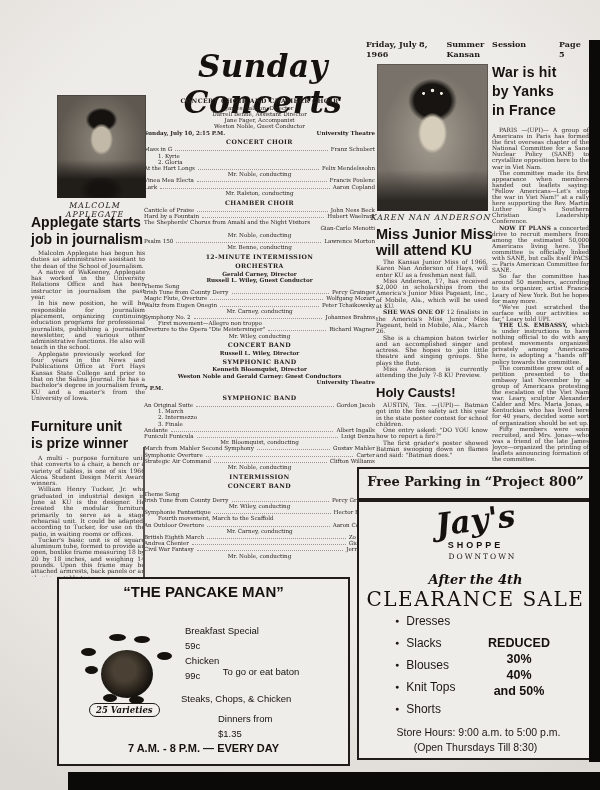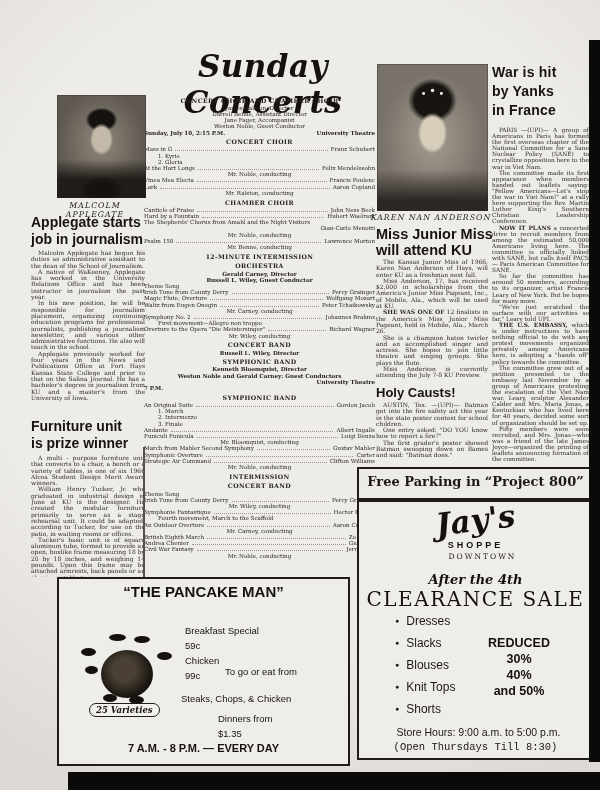--- a/index.html
+++ b/index.html
@@ -93,21 +93,21 @@
   .jays-sale{position:absolute;top:85px;left:0;right:0;text-align:center;
      font-size:20px;letter-spacing:1.5px;color:#14110e;}
   .jays-items{position:absolute;left:36px;top:112px;list-style:none;margin:0;padding:0;}
   .jays-items li{height:22px;font-family:"Liberation Sans",sans-serif;font-size:12px;color:#1b1815;}
   .jays-items li::before{content:"●";font-size:7px;vertical-align:2px;margin-right:7px;}
   .jays-reduced{position:absolute;left:116px;top:133px;width:88px;text-align:center;
      font-family:"Liberation Sans",sans-serif;font-weight:bold;font-size:12.5px;line-height:16px;color:#14110e;}
   .jays-hours{position:absolute;top:224px;left:0;right:0;text-align:center;
      font-family:"Liberation Sans",sans-serif;font-size:10.5px;color:#1b1815;margin-left:6px;}
   .jays-hours2{position:absolute;top:239px;left:0;right:0;text-align:center;
-     font-family:Liberation Mono, monospace;font-size:10.5px;color:#1b1815;}
+     font-family:Liberation Sans, sans-serif;font-size:10.5px;color:#1b1815;}
 
   .pan-box{left:57px;top:577px;width:289px;height:185px;border:2px solid #1f1c19;background:#efede9;
      font-family:"Liberation Sans",sans-serif;color:#17140f;}
   .pan-title{position:absolute;top:4px;left:0;right:0;text-align:center;font-weight:bold;font-size:15px;}
   .pan-addr{position:absolute;top:23px;left:0;right:0;text-align:center;font-weight:bold;font-size:10px;}
   .pan-menu{position:absolute;left:122px;top:40px;width:158px;font-size:9.5px;}
   .mrow{position:absolute;left:0;width:158px;display:flex;align-items:baseline;flex-direction:column;}
   .mrow .dots{flex:1;border-bottom:2px dotted #2a2620;margin:0 4px 2px;}
   .pan-note{position:absolute;left:20px;top:47px;width:120px;text-align:center;font-size:9.5px;}
   .pan-cartoon{position:absolute;left:20px;top:55px;width:96px;height:70px;}
@@ -121,20 +121,25 @@
   .pan-hours2{position:absolute;top:163px;left:0;right:0;text-align:center;font-weight:bold;font-size:11px;}
 
   .band-right{left:589px;top:40px;width:11px;height:722px;background:#0b0a09;}
   .band-bottom{left:68px;top:772px;width:532px;height:18px;background:#0b0a09;}
 </style>
 </head>
 <body>
 
 <div id="page">
 
+  <div class="abs masthead">
+    <span>Friday, July 8, 1966</span>
+    <span class="pub">Summer Session Kansan</span>
+    <span>Page 5</span>
+  </div>
 
   <div class="abs concerts-title">Sunday Concerts</div>
   <div class="abs program">
 
       <div class="prow ph">
 
         <span class="ct">CONCERT CHOIR AND CHAMBER CHOIR</span>
       </div>
 
       <div class="prow pc">
@@ -623,21 +628,21 @@
       <div class="mrow" style="top:6px;">
         <span>Breakfast Special</span>
         <span class="dots"></span>
         <span>59c</span>
       </div>
       <div class="mrow" style="top:36px;">
         <span>Chicken</span>
         <span class="dots"></span>
         <span>99c</span>
       </div>
-      <div class="pan-note">To go or eat from</div>
+      <div class="pan-note">To go or eat baton</div>
       <div class="mrow" style="top:74px;">
         <span>Steaks, Chops, &amp; Chicken</span>
       </div>
       <div class="mrow" style="top:94px;margin-left:33px;">
         <span>Dinners from</span>
         <span class="dots"></span>
         <span>$1.35</span>
       </div>
     </div>
     <div class="pan-cartoon">

